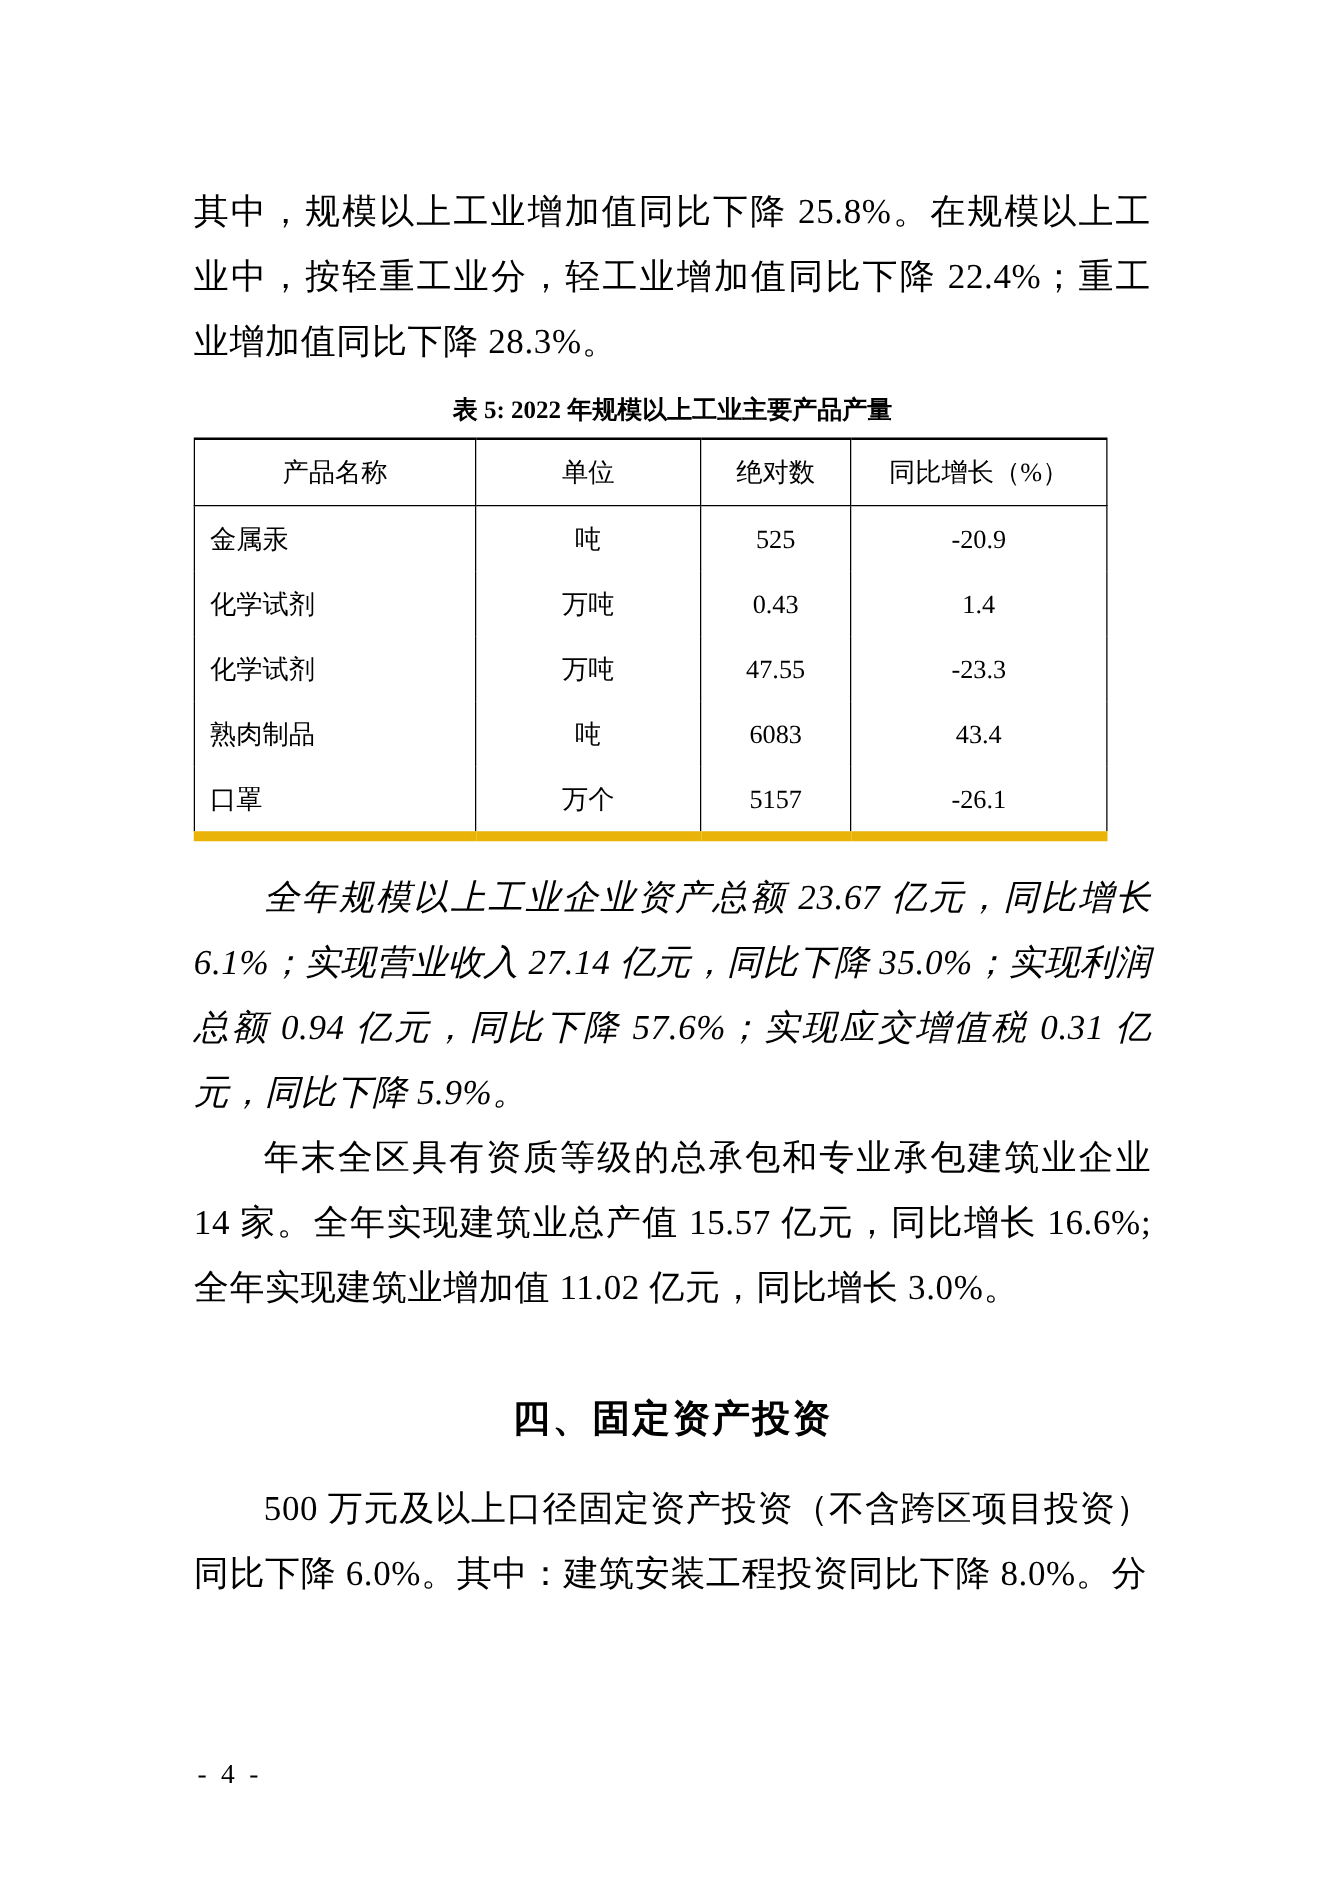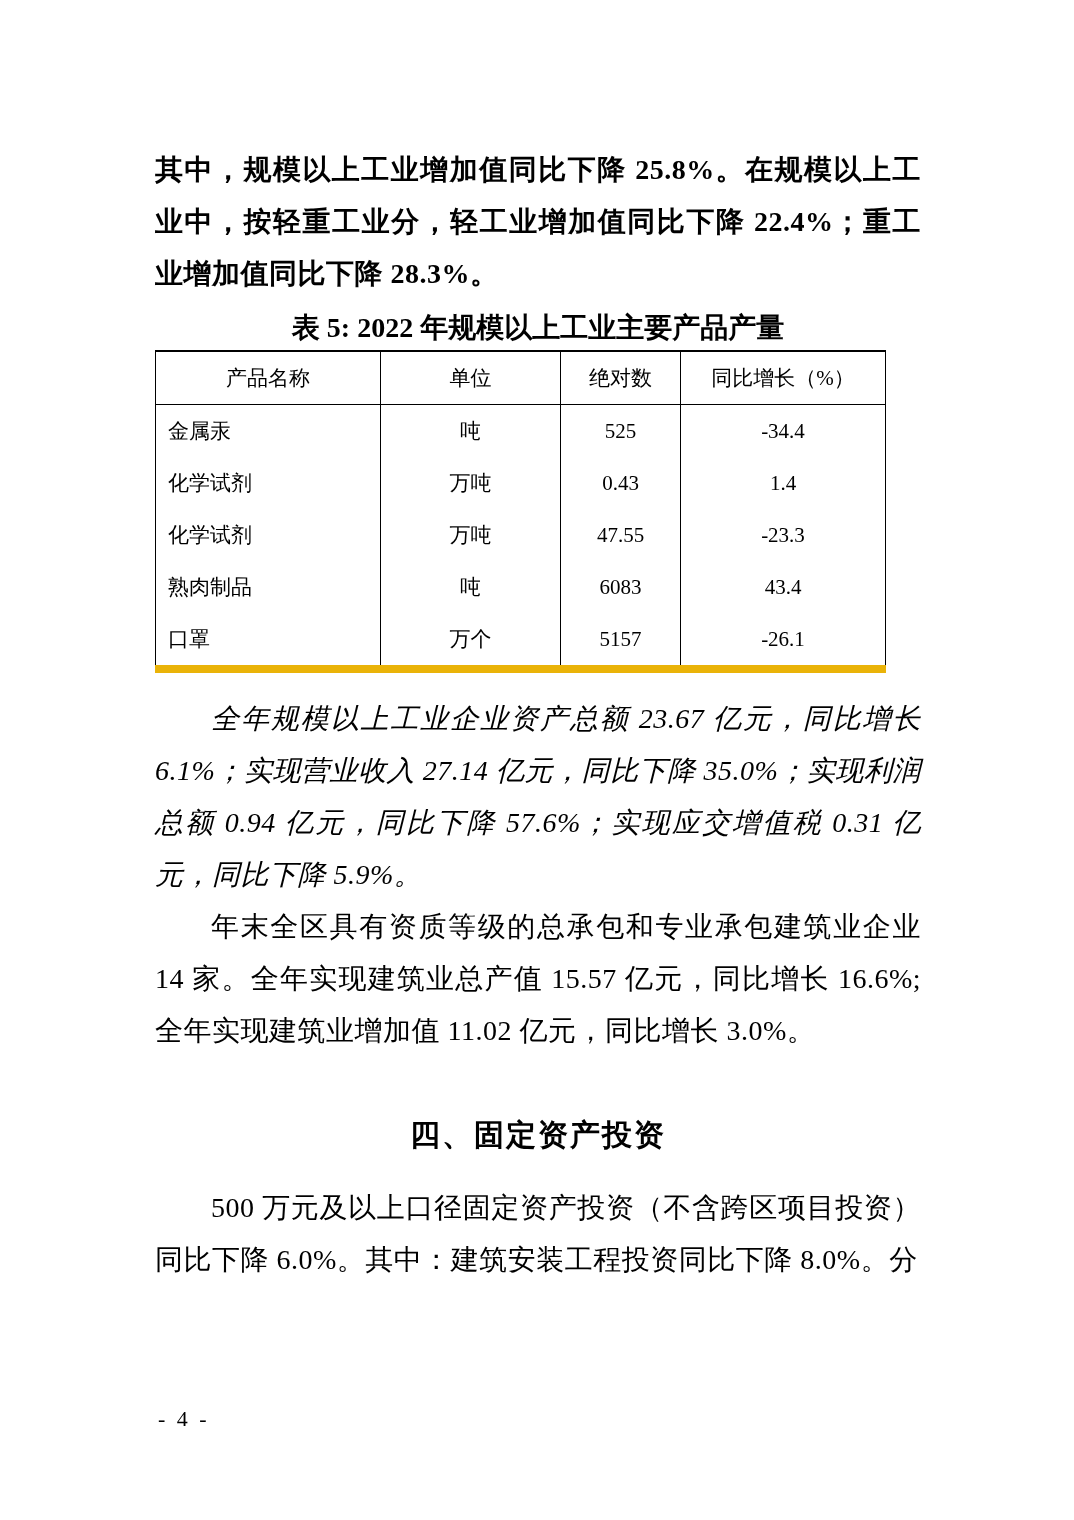--- a/index.html
+++ b/index.html
@@ -21,23 +21,23 @@
   }
   .para {
     font-size: 28px;
     line-height: 52px;
     margin: 0;
     text-align: justify;
     text-justify: inter-ideograph;
     text-indent: 2em;
     letter-spacing: 0.5px;
   }
-  .para.no-indent { text-indent: 0; font-weight: bold; }
+  .para.no-indent { text-indent: 0; }
   .table-title {
-    font-size: 28px;
+    font-size: 20px;
     font-weight: bold;
     text-align: center;
     margin: 10px 0 4px 0;
     line-height: 36px;
     font-family: "Liberation Serif", "DejaVu Serif", serif;
   }
   table.stat-table {
     border-collapse: collapse;
     width: 730px;
     font-size: 21px;
@@ -105,21 +105,21 @@
         <th>单位</th>
         <th>绝对数</th>
         <th>同比增长（%）</th>
       </tr>
     </thead>
     <tbody>
       <tr>
         <td class="c1">金属汞</td>
         <td>吨</td>
         <td>525</td>
-        <td>-34.4</td>
+        <td>-20.9</td>
       </tr>
       <tr>
         <td class="c1">化学试剂</td>
         <td>万吨</td>
         <td>0.43</td>
         <td>1.4</td>
       </tr>
       <tr>
         <td class="c1">化学试剂</td>
         <td>万吨</td>

